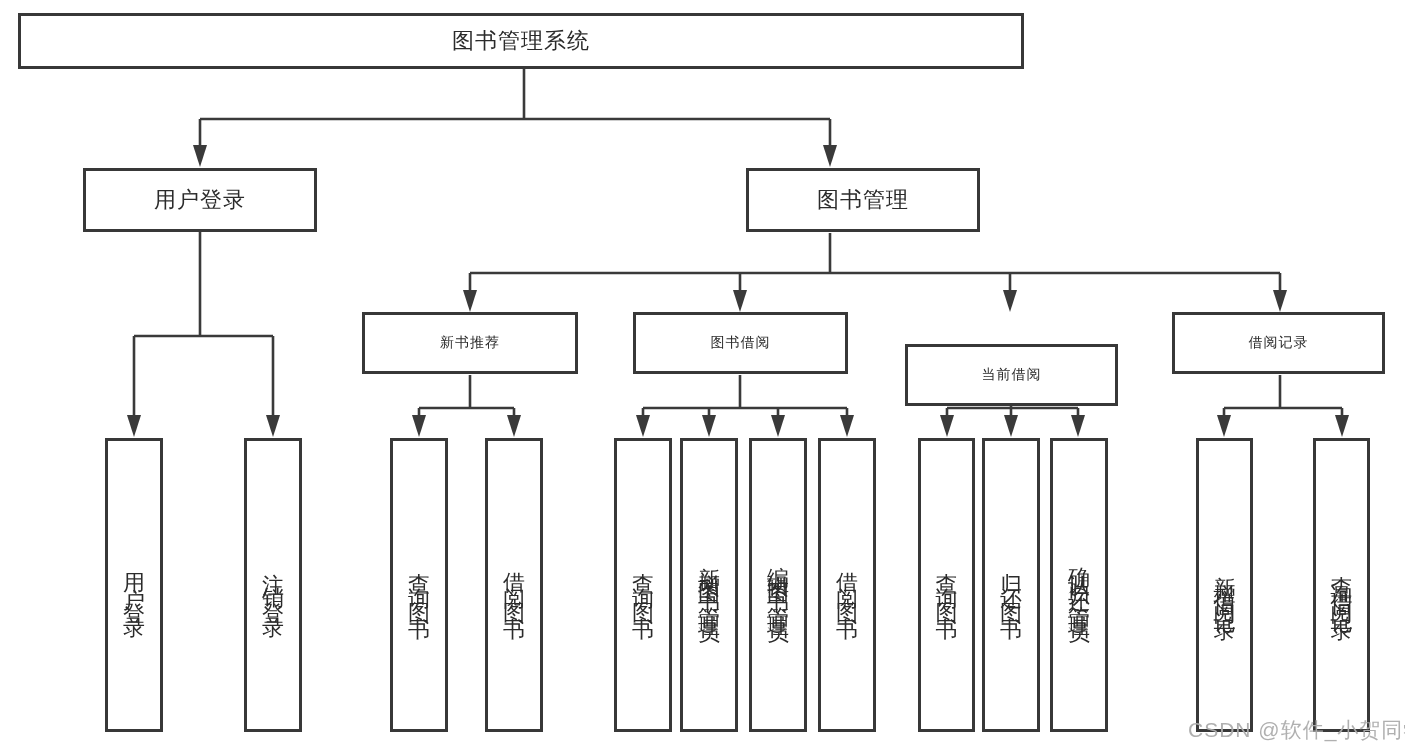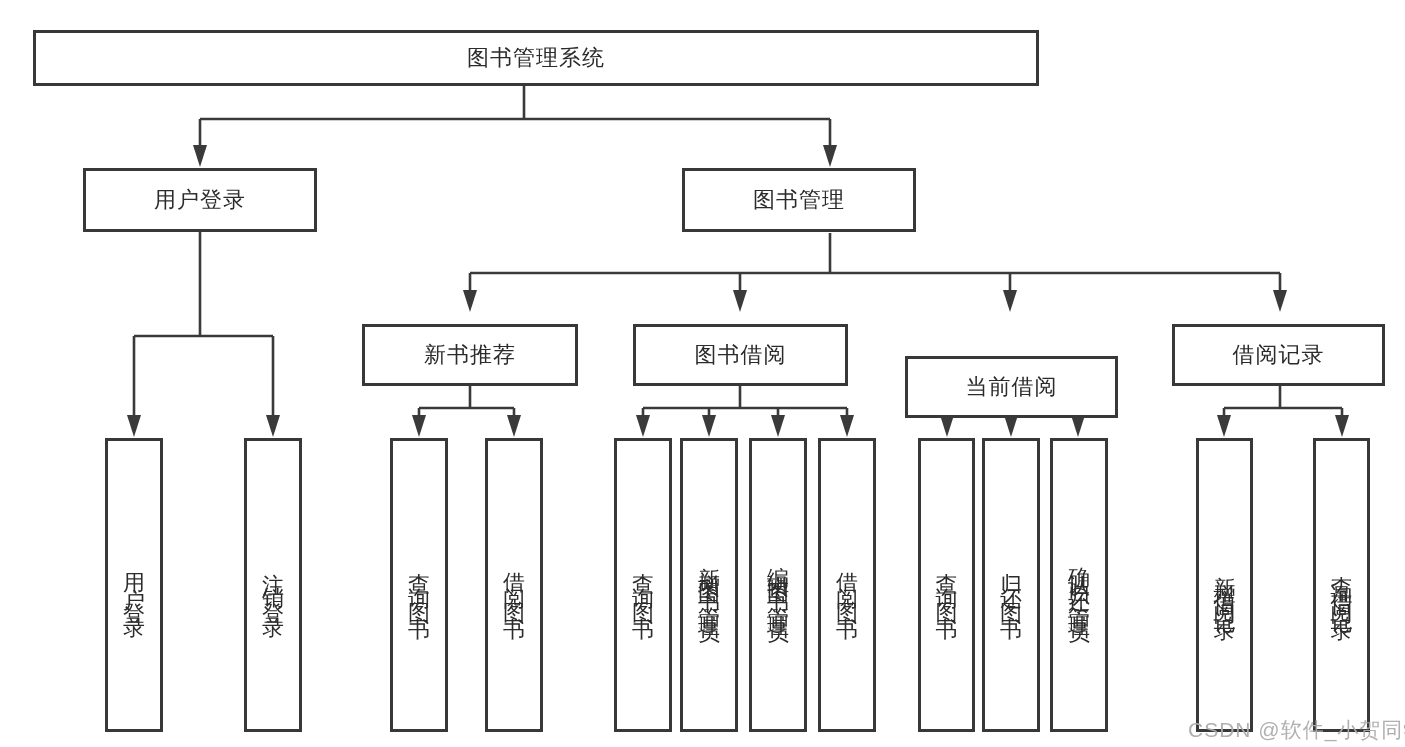--- a/index.html
+++ b/index.html
@@ -15,23 +15,23 @@
   .ah{fill:#3a3a3a;stroke:none;}
   .node{
     position:absolute;
     box-sizing:border-box;
     background:#ffffff;
     border:3px solid #383838;
     display:flex;align-items:center;justify-content:center;
     color:#2b2b2b;
     z-index:2;
   }
-  .root-box{left:33px;top:13px;width:1006px;height:56px;font-size:22px;letter-spacing:1px;margin-top:17px;}
+  .root-box{left:18px;top:13px;width:1006px;height:56px;font-size:22px;letter-spacing:1px;}
   .lvl2{top:168px;width:234px;height:64px;font-size:22px;letter-spacing:1px;}
-  .lvl3{top:324px;height:62px;font-size:22px;letter-spacing:1px;}
+  .lvl3{top:312px;height:62px;font-size:14px;letter-spacing:1px;}
   .leaf{top:438px;width:58px;height:294px;}
   .v-text{
     writing-mode:vertical-rl;
     text-orientation:upright;
     font-size:22px;
     color:#2b2b2b;
     line-height:1;
     white-space:nowrap;
   }
   .watermark{
@@ -111,21 +111,21 @@
       <polygon class="ah" points="1335,415 1349,415 1342,437"></polygon>
   </svg>
 
   <div class="node root-box">
     <span>图书管理系统</span>
   </div>
 
   <div class="node lvl2" style="left:83px;">
     <span>用户登录</span>
   </div>
-  <div class="node lvl2" style="left:682px;">
+  <div class="node lvl2" style="left:746px;">
     <span>图书管理</span>
   </div>
 
   <div class="node lvl3" style="left:362px;width:216px;">
     <span>新书推荐</span>
   </div>
   <div class="node lvl3" style="left:633px;width:215px;">
     <span>图书借阅</span>
   </div>
   <div class="node lvl3" style="left:905px;width:213px;margin-top:32px;">

